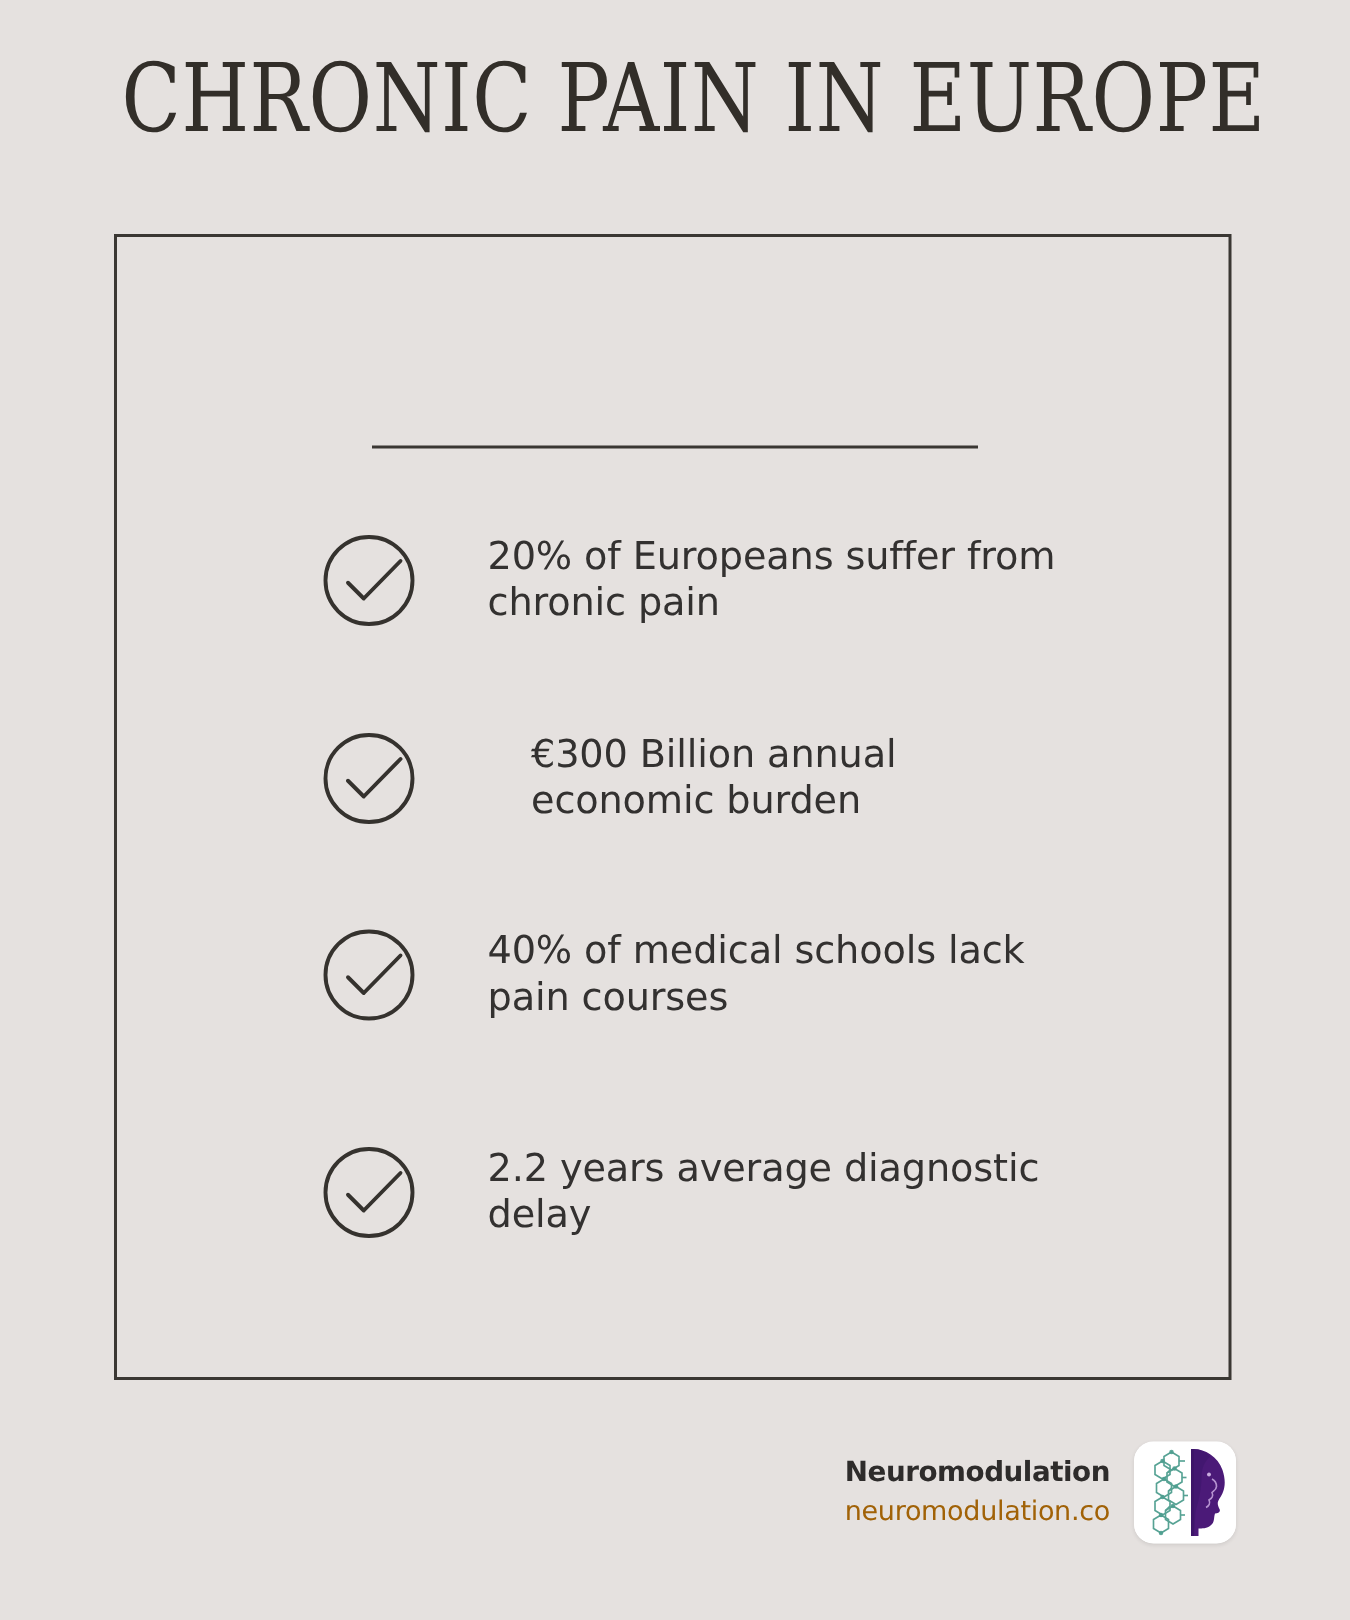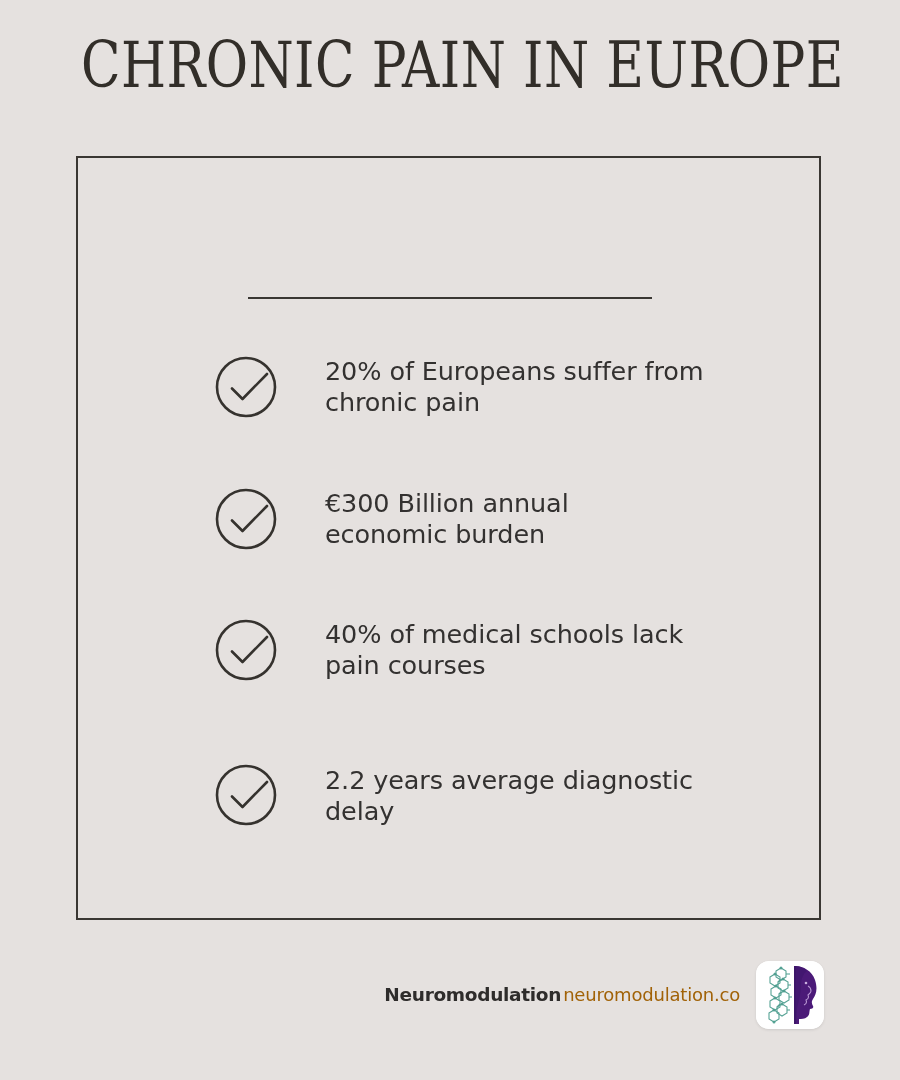--- a/index.html
+++ b/index.html
@@ -72,23 +72,23 @@
   }
 
   .fact-item {
     position: absolute;
     left: 214px;
     display: flex;
     align-items: flex-start;
     gap: 0;
   }
   .fact-item.i0 { top: 355px; }
-  .fact-item.i1 { top: 487px; }
+  .fact-item.i1 { top: 487px; gap: 29px; }
   .fact-item.i2 { top: 618px; }
-  .fact-item.i3 { top: 763px; align-items: center; }
+  .fact-item.i3 { top: 763px; }
 
   .check-icon {
     flex: 0 0 auto;
     width: 64px;
     height: 64px;
     display: block;
   }
   .check-icon svg { display: block; }
 
   .fact-text {
@@ -115,20 +115,21 @@
     justify-content: flex-end;
     align-items: center;
     padding-right: 76px;
     box-sizing: border-box;
   }
 
   .footer-text {
     text-align: right;
     margin-right: 16px;
     display: flex;
+    flex-direction: column;
     justify-content: center;
     gap: 2px;
   }
 
   .brand-name {
     font-family: "DejaVu Sans", "Liberation Sans", sans-serif;
     font-size: 18.5px;
     line-height: 24px;
     font-weight: 700;
     letter-spacing: -0.3px;

